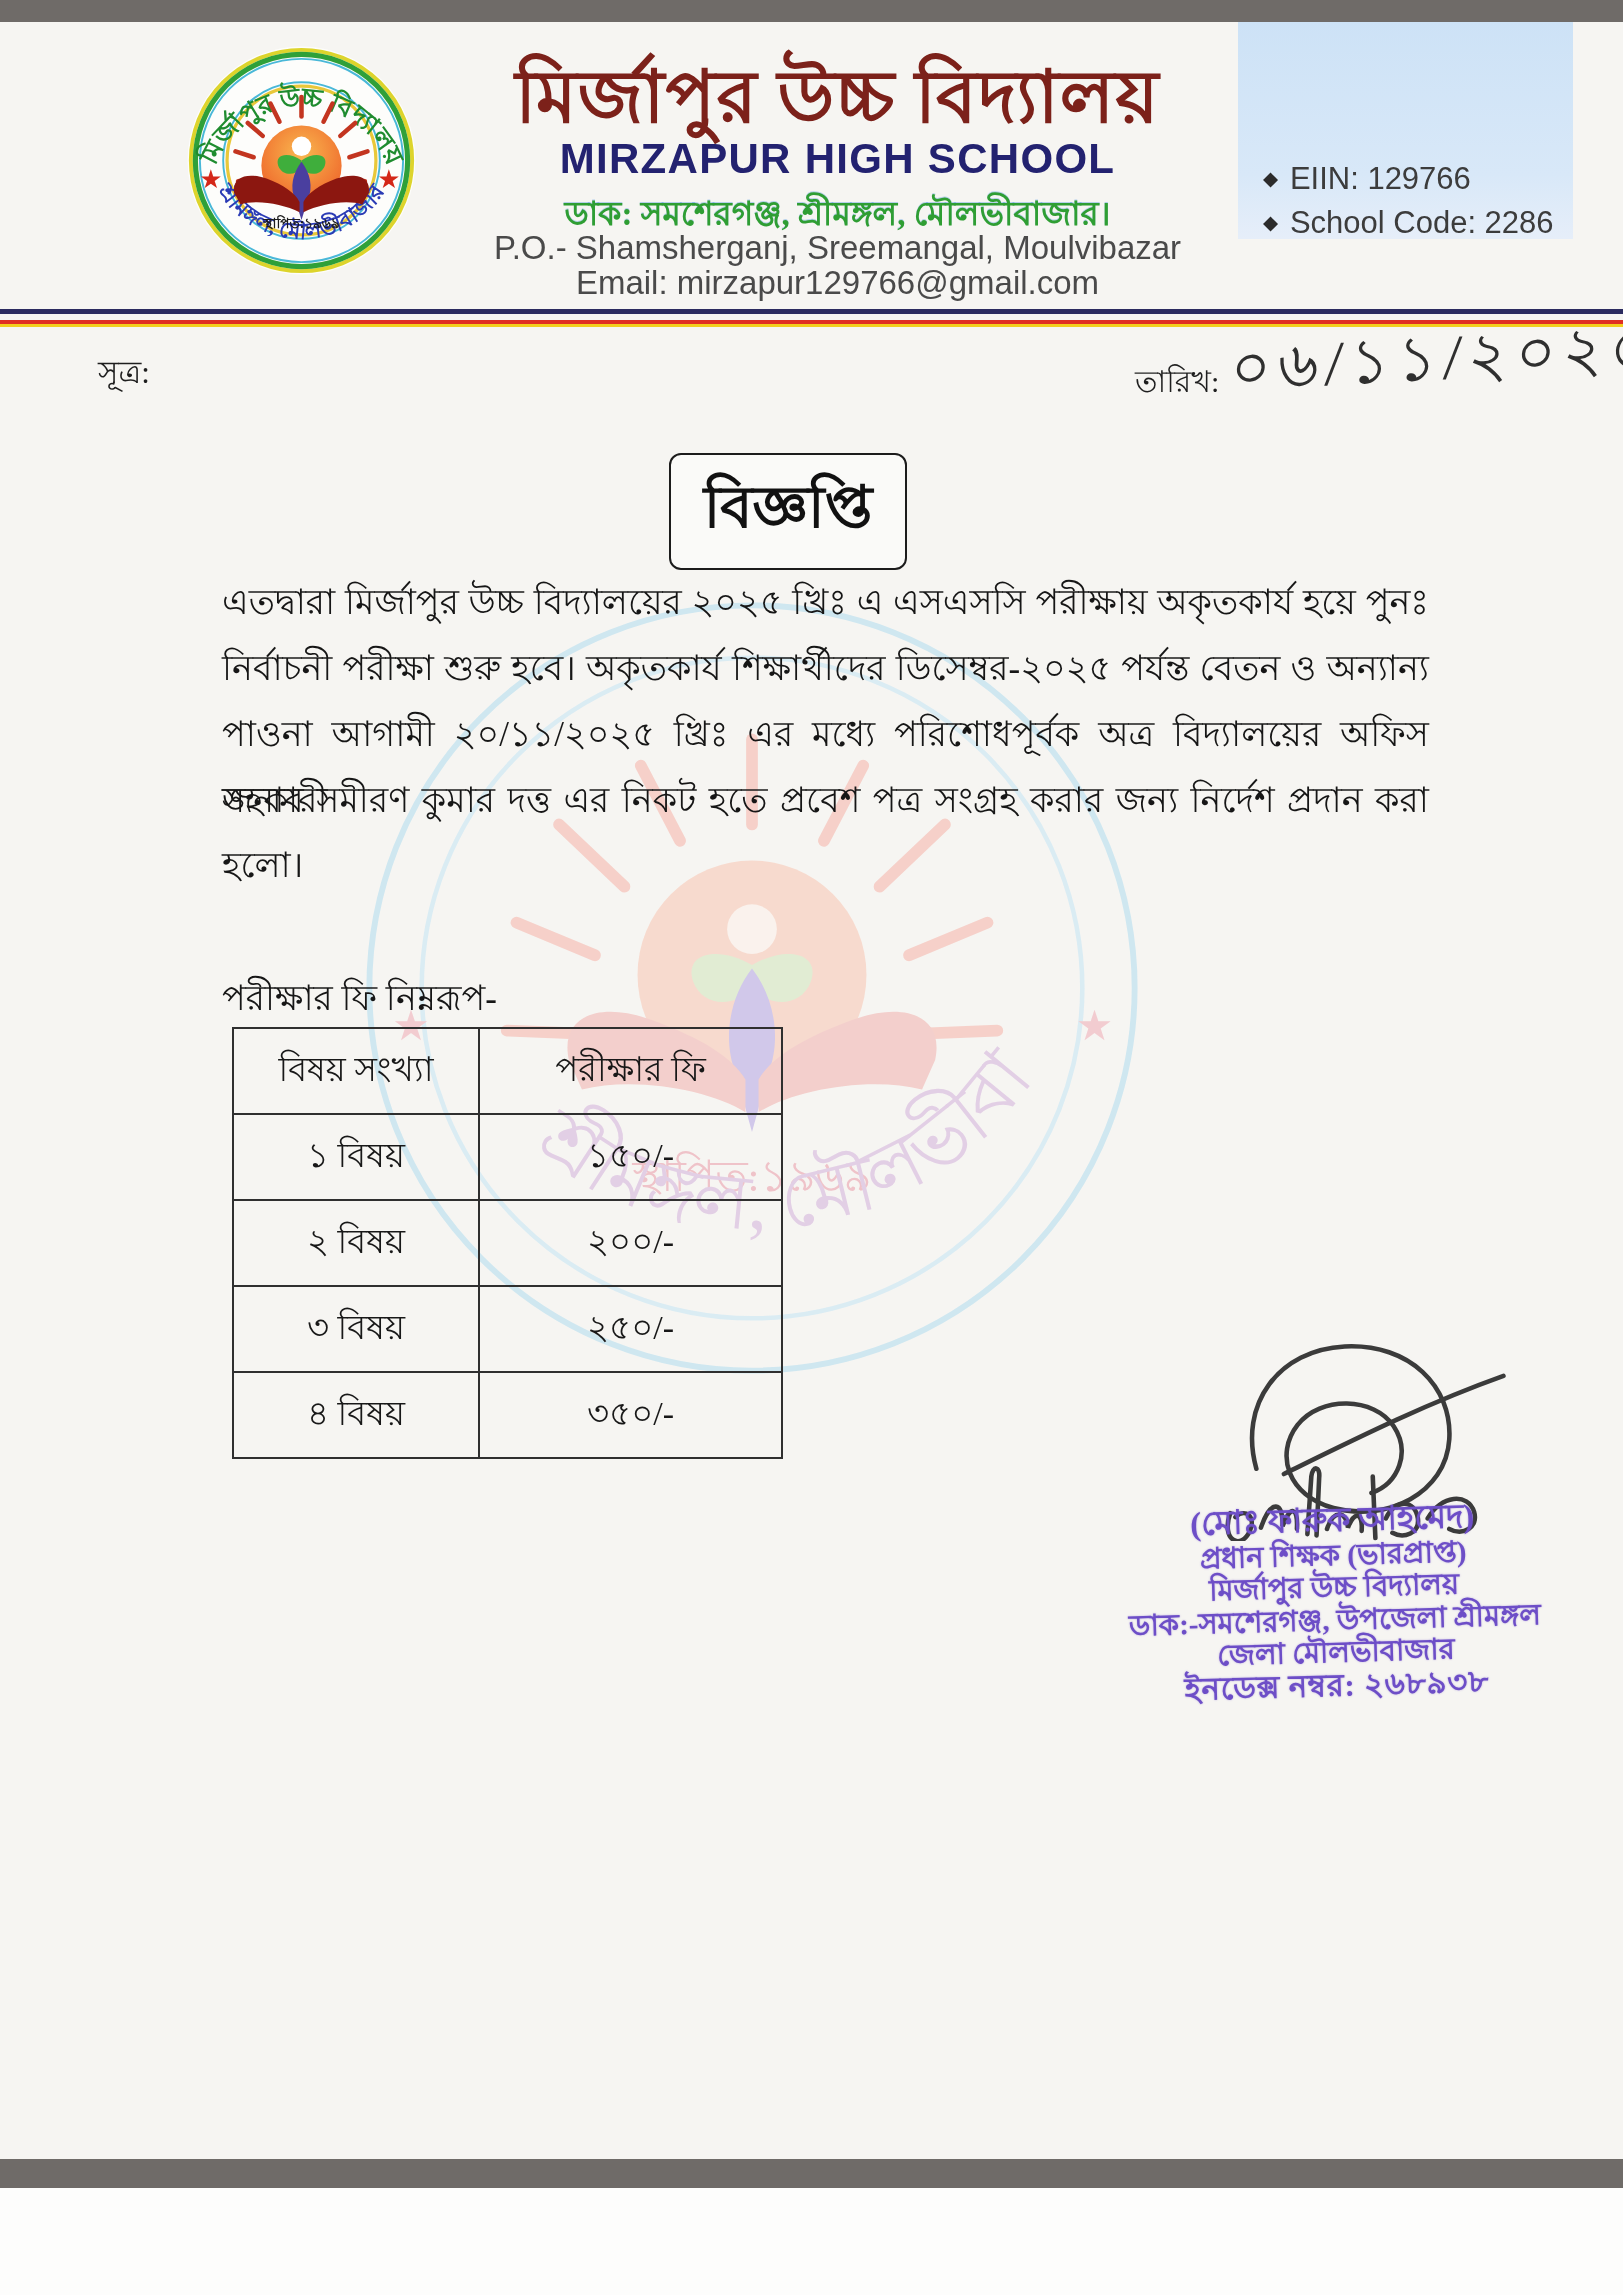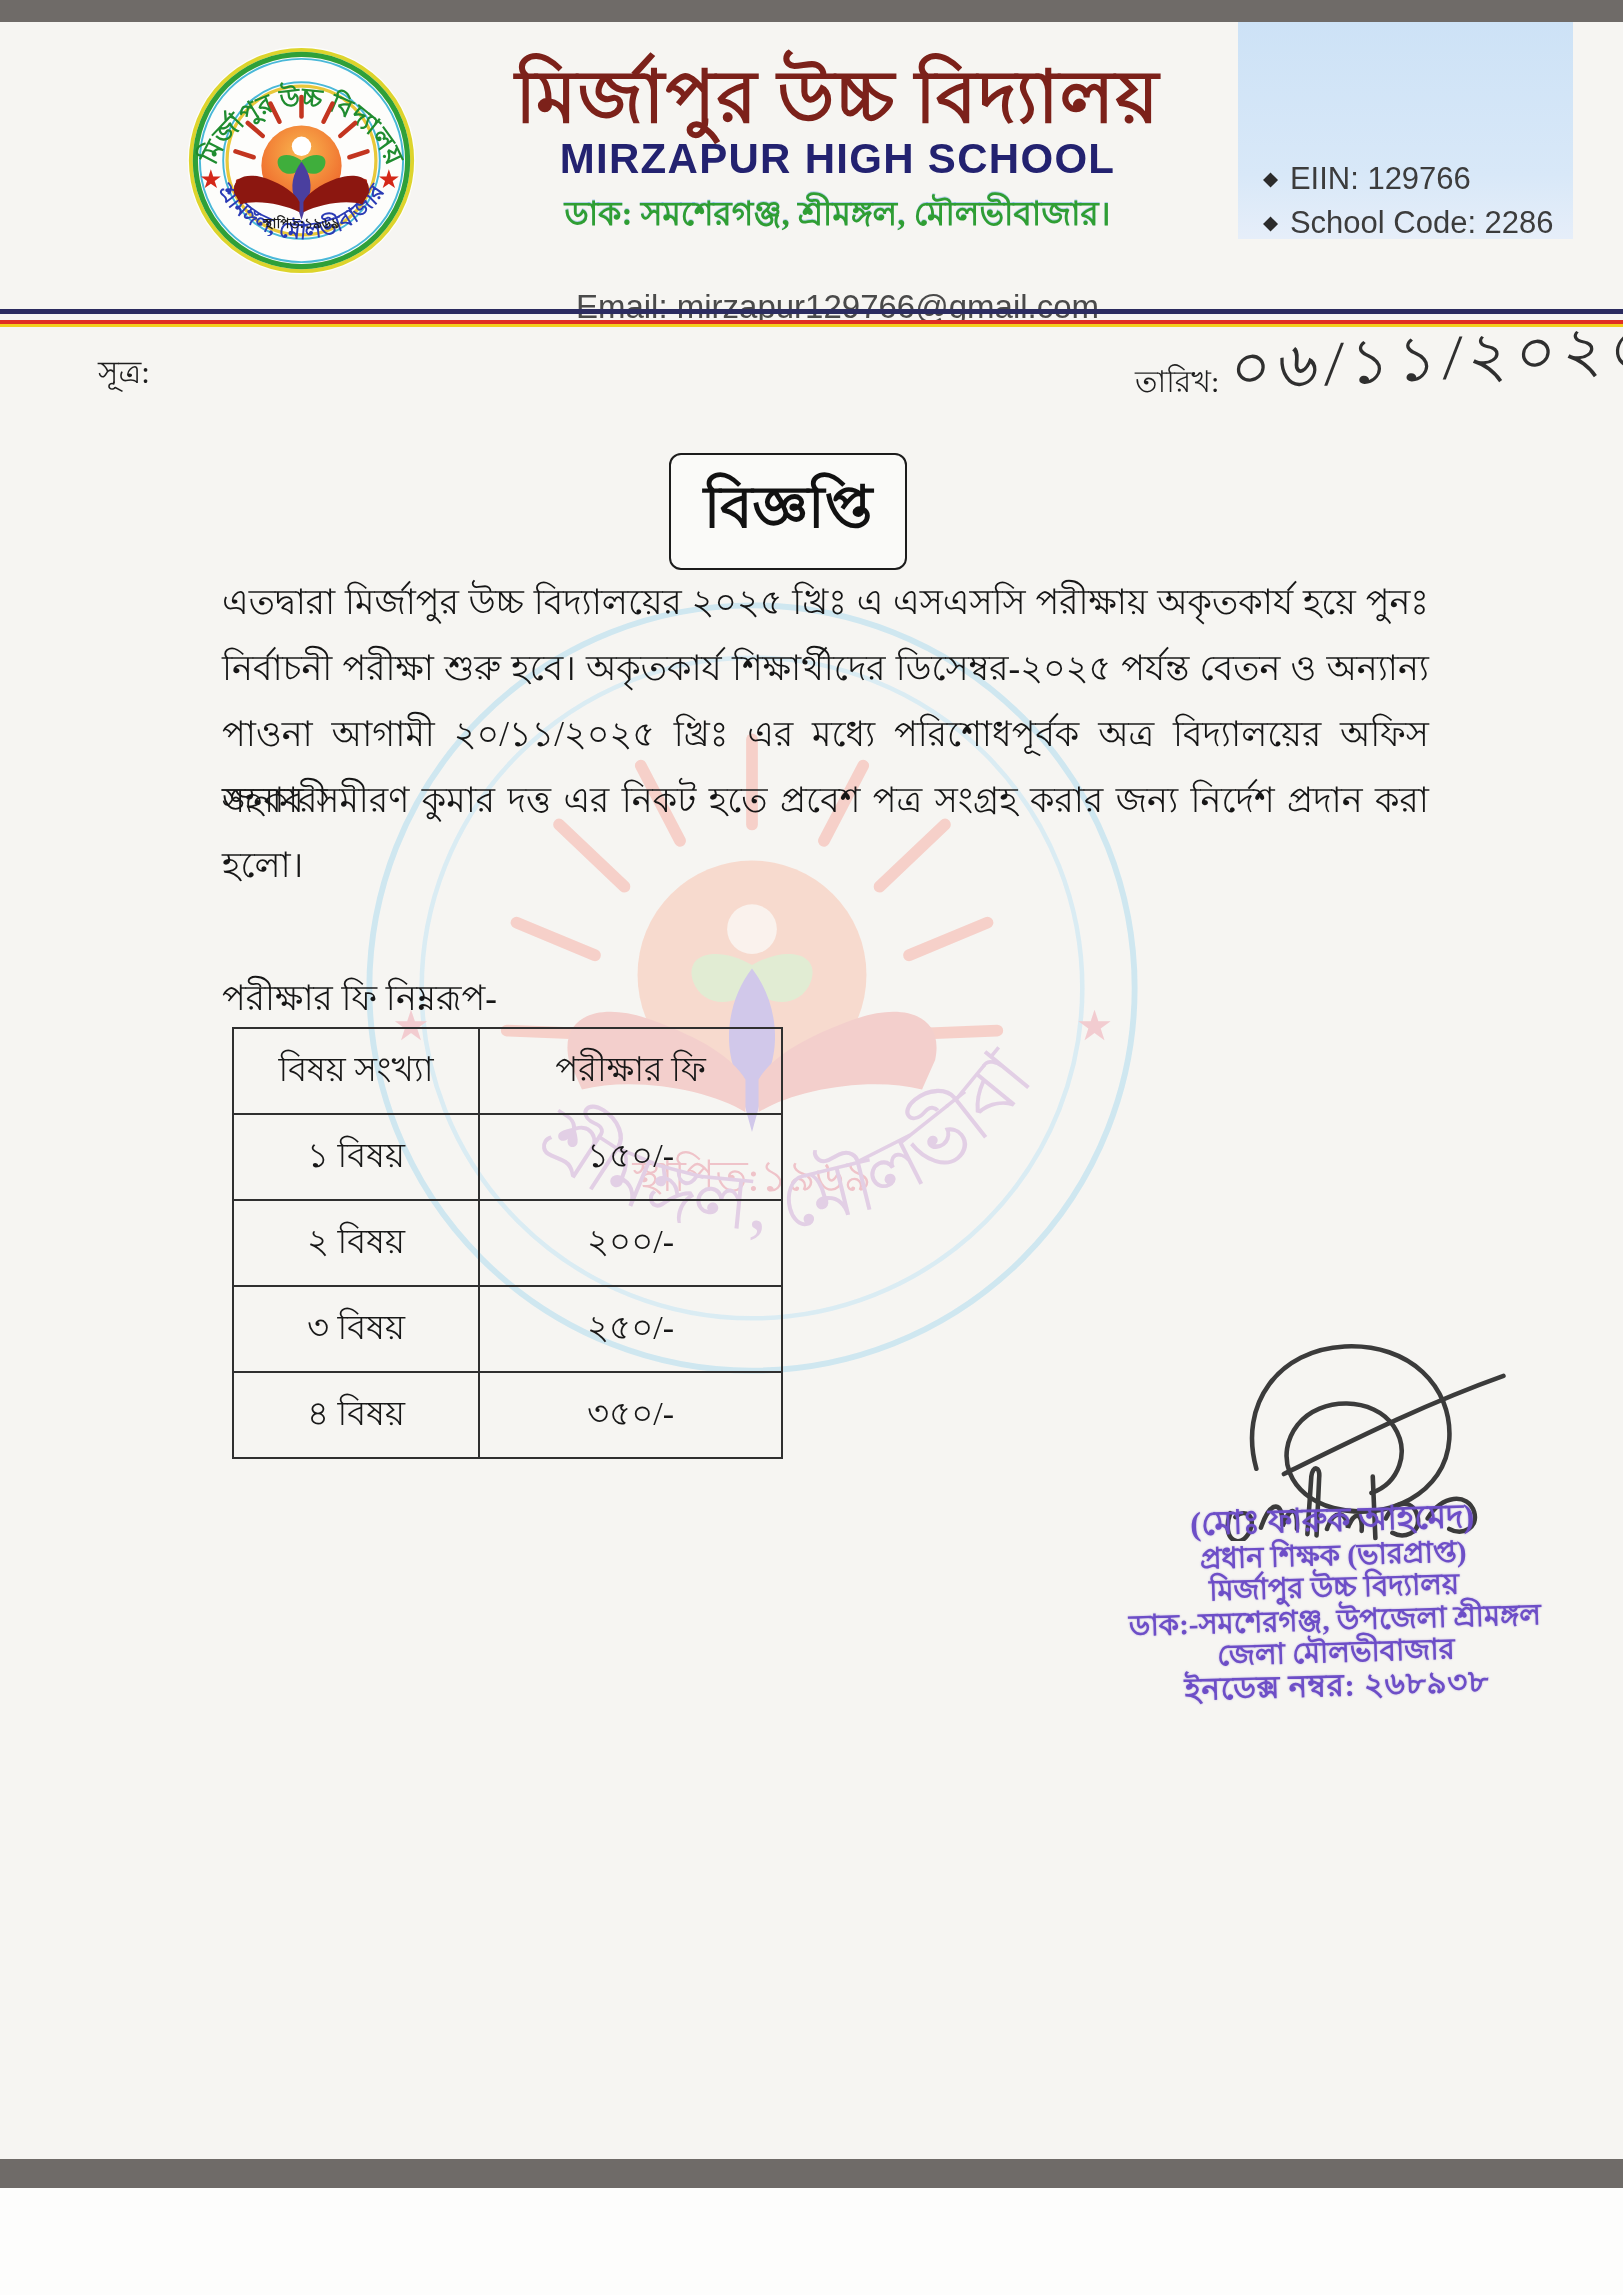--- a/index.html
+++ b/index.html
@@ -12,21 +12,21 @@
   
   .scan-bar-top{left:0;top:0;width:1623px;height:21.6px;background:#6f6b68;}
   .scan-bar-bottom{left:0;top:2159px;width:1623px;height:29px;background:#6f6b68;}
   .scan-area-below{left:0;top:2188px;width:1623px;height:108px;background:#fdfdfc;}
   
   .hdr-line{left:419px;width:837px;text-align:center;}
   .school-name-bn{top:41px;font-size:73px;font-weight:bold;color:#7c211a;letter-spacing:1.3px;}
   .school-name-en{top:135px;font-size:42px;font-weight:800;color:#232270;letter-spacing:1.3px;font-family:"Liberation Sans",sans-serif;}
   .address-bn{top:188px;font-size:33px;font-weight:bold;color:#2f9e33;text-shadow:0 -1.3px 0 rgba(60,140,220,.35);}
   .address-en{top:229px;font-size:33px;color:#4a4a4a;font-family:"Liberation Sans",sans-serif;}
-  .email-line{top:264px;font-size:33px;color:#4a4a4a;font-family:"Liberation Sans",sans-serif;margin-top:24px;}
+  .email-line{top:264px;font-size:33px;color:#4a4a4a;font-family:"Liberation Sans",sans-serif;}
   .info-box{
     left:1238px;top:21.6px;width:335px;height:217px;
     background:linear-gradient(180deg,#cde2f6 0%,#d8e8f8 70%,#e6eef9 100%);
   }
   .info-row{position:absolute;left:25px;display:flex;align-items:center;gap:11.8px;
     font-family:"Liberation Sans",sans-serif;font-size:31px;color:#3c3c3c;}
   .info-row .diam{font-size:19.6px;color:#2b2b2b;}
   .info-row.r1{top:139px;}
   .info-row.r2{top:183px;}
   
@@ -155,20 +155,21 @@
     <path d="M180 180 C200 166 222 170 216 188 C210 204 190 204 180 192 Z" fill="#3fae3c"></path>
     <path d="M180 182 C166 200 162 222 170 240 L180 272 L190 240 C198 222 194 200 180 182 Z" fill="#4a3f9f"></path>
     <path d="M76 230 C72 204 98 198 126 208 C152 218 170 230 177 244 L177 260 C150 246 108 240 86 248 Z" fill="#8c1710"></path>
     <path d="M284 230 C288 204 262 198 234 208 C208 218 190 230 183 244 L183 260 C210 246 252 240 274 248 Z" fill="#8c1710"></path>
     <text x="180" y="285" text-anchor="middle" font-size="21" font-weight="bold" fill="#1c1c1c">স্থাপিত:১৯৬৯</text>
   </svg>
 
   <div class="abs hdr-line school-name-bn">মির্জাপুর উচ্চ বিদ্যালয়</div>
   <div class="abs hdr-line school-name-en">MIRZAPUR HIGH SCHOOL</div>
   <div class="abs hdr-line address-bn">ডাক: সমশেরগঞ্জ, শ্রীমঙ্গল, মৌলভীবাজার।</div>
+  <div class="abs hdr-line address-en">P.O.- Shamsherganj, Sreemangal, Moulvibazar</div>
   <div class="abs hdr-line email-line">Email: mirzapur129766@gmail.com</div>
 
   <div class="abs info-box">
     <div class="info-row r1">
       <span class="diam">◆</span>
       <span>EIIN: 129766</span>
     </div>
     <div class="info-row r2">
       <span class="diam">◆</span>
       <span>School Code: 2286</span>

